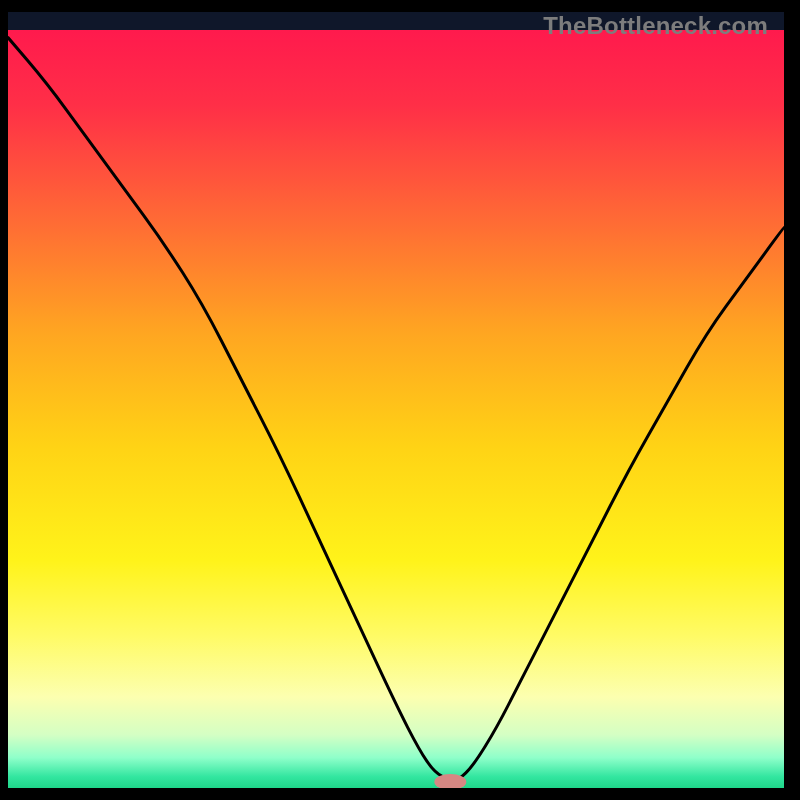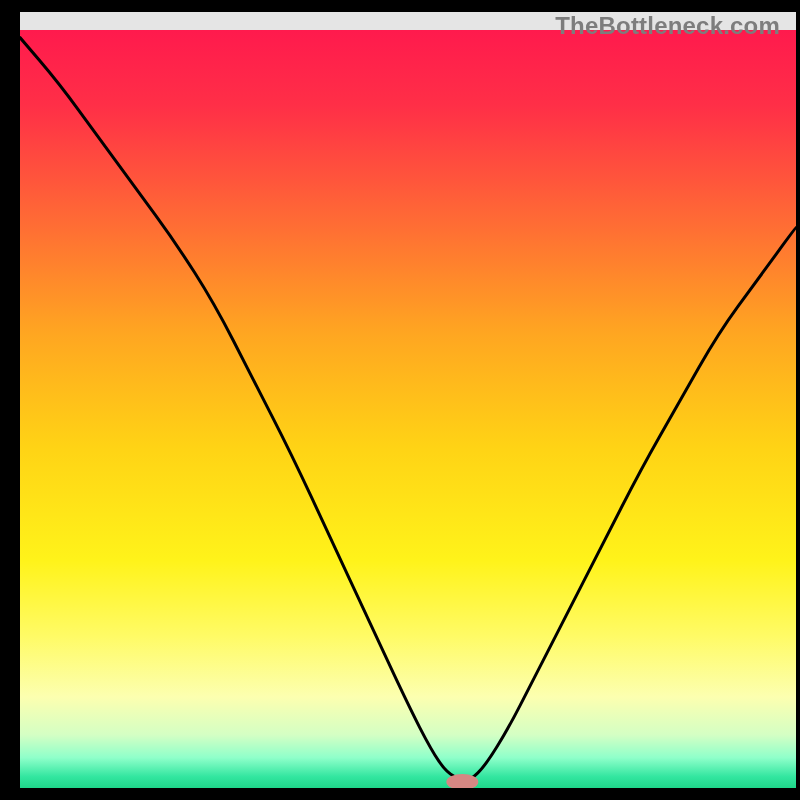--- a/index.html
+++ b/index.html
@@ -6,25 +6,25 @@
     margin: 0;
     padding: 0;
     width: 800px;
     height: 800px;
     background: #000;
     overflow: hidden;
     font-family: Arial, Helvetica, sans-serif;
   }
   .frame {
     position: absolute;
-    left: 20px;
+    left: 8px;
     top: 12px;
     width: 776px;
     height: 776px;
-    background: #e5e5e5;
+    background: #0f172a;
   }
   .watermark {
     position: absolute;
     top: 0;
     right: 16px;
     font-size: 24px;
     font-weight: 600;
     color: #7d7d7d;
     letter-spacing: 0.2px;
     z-index: 5;

